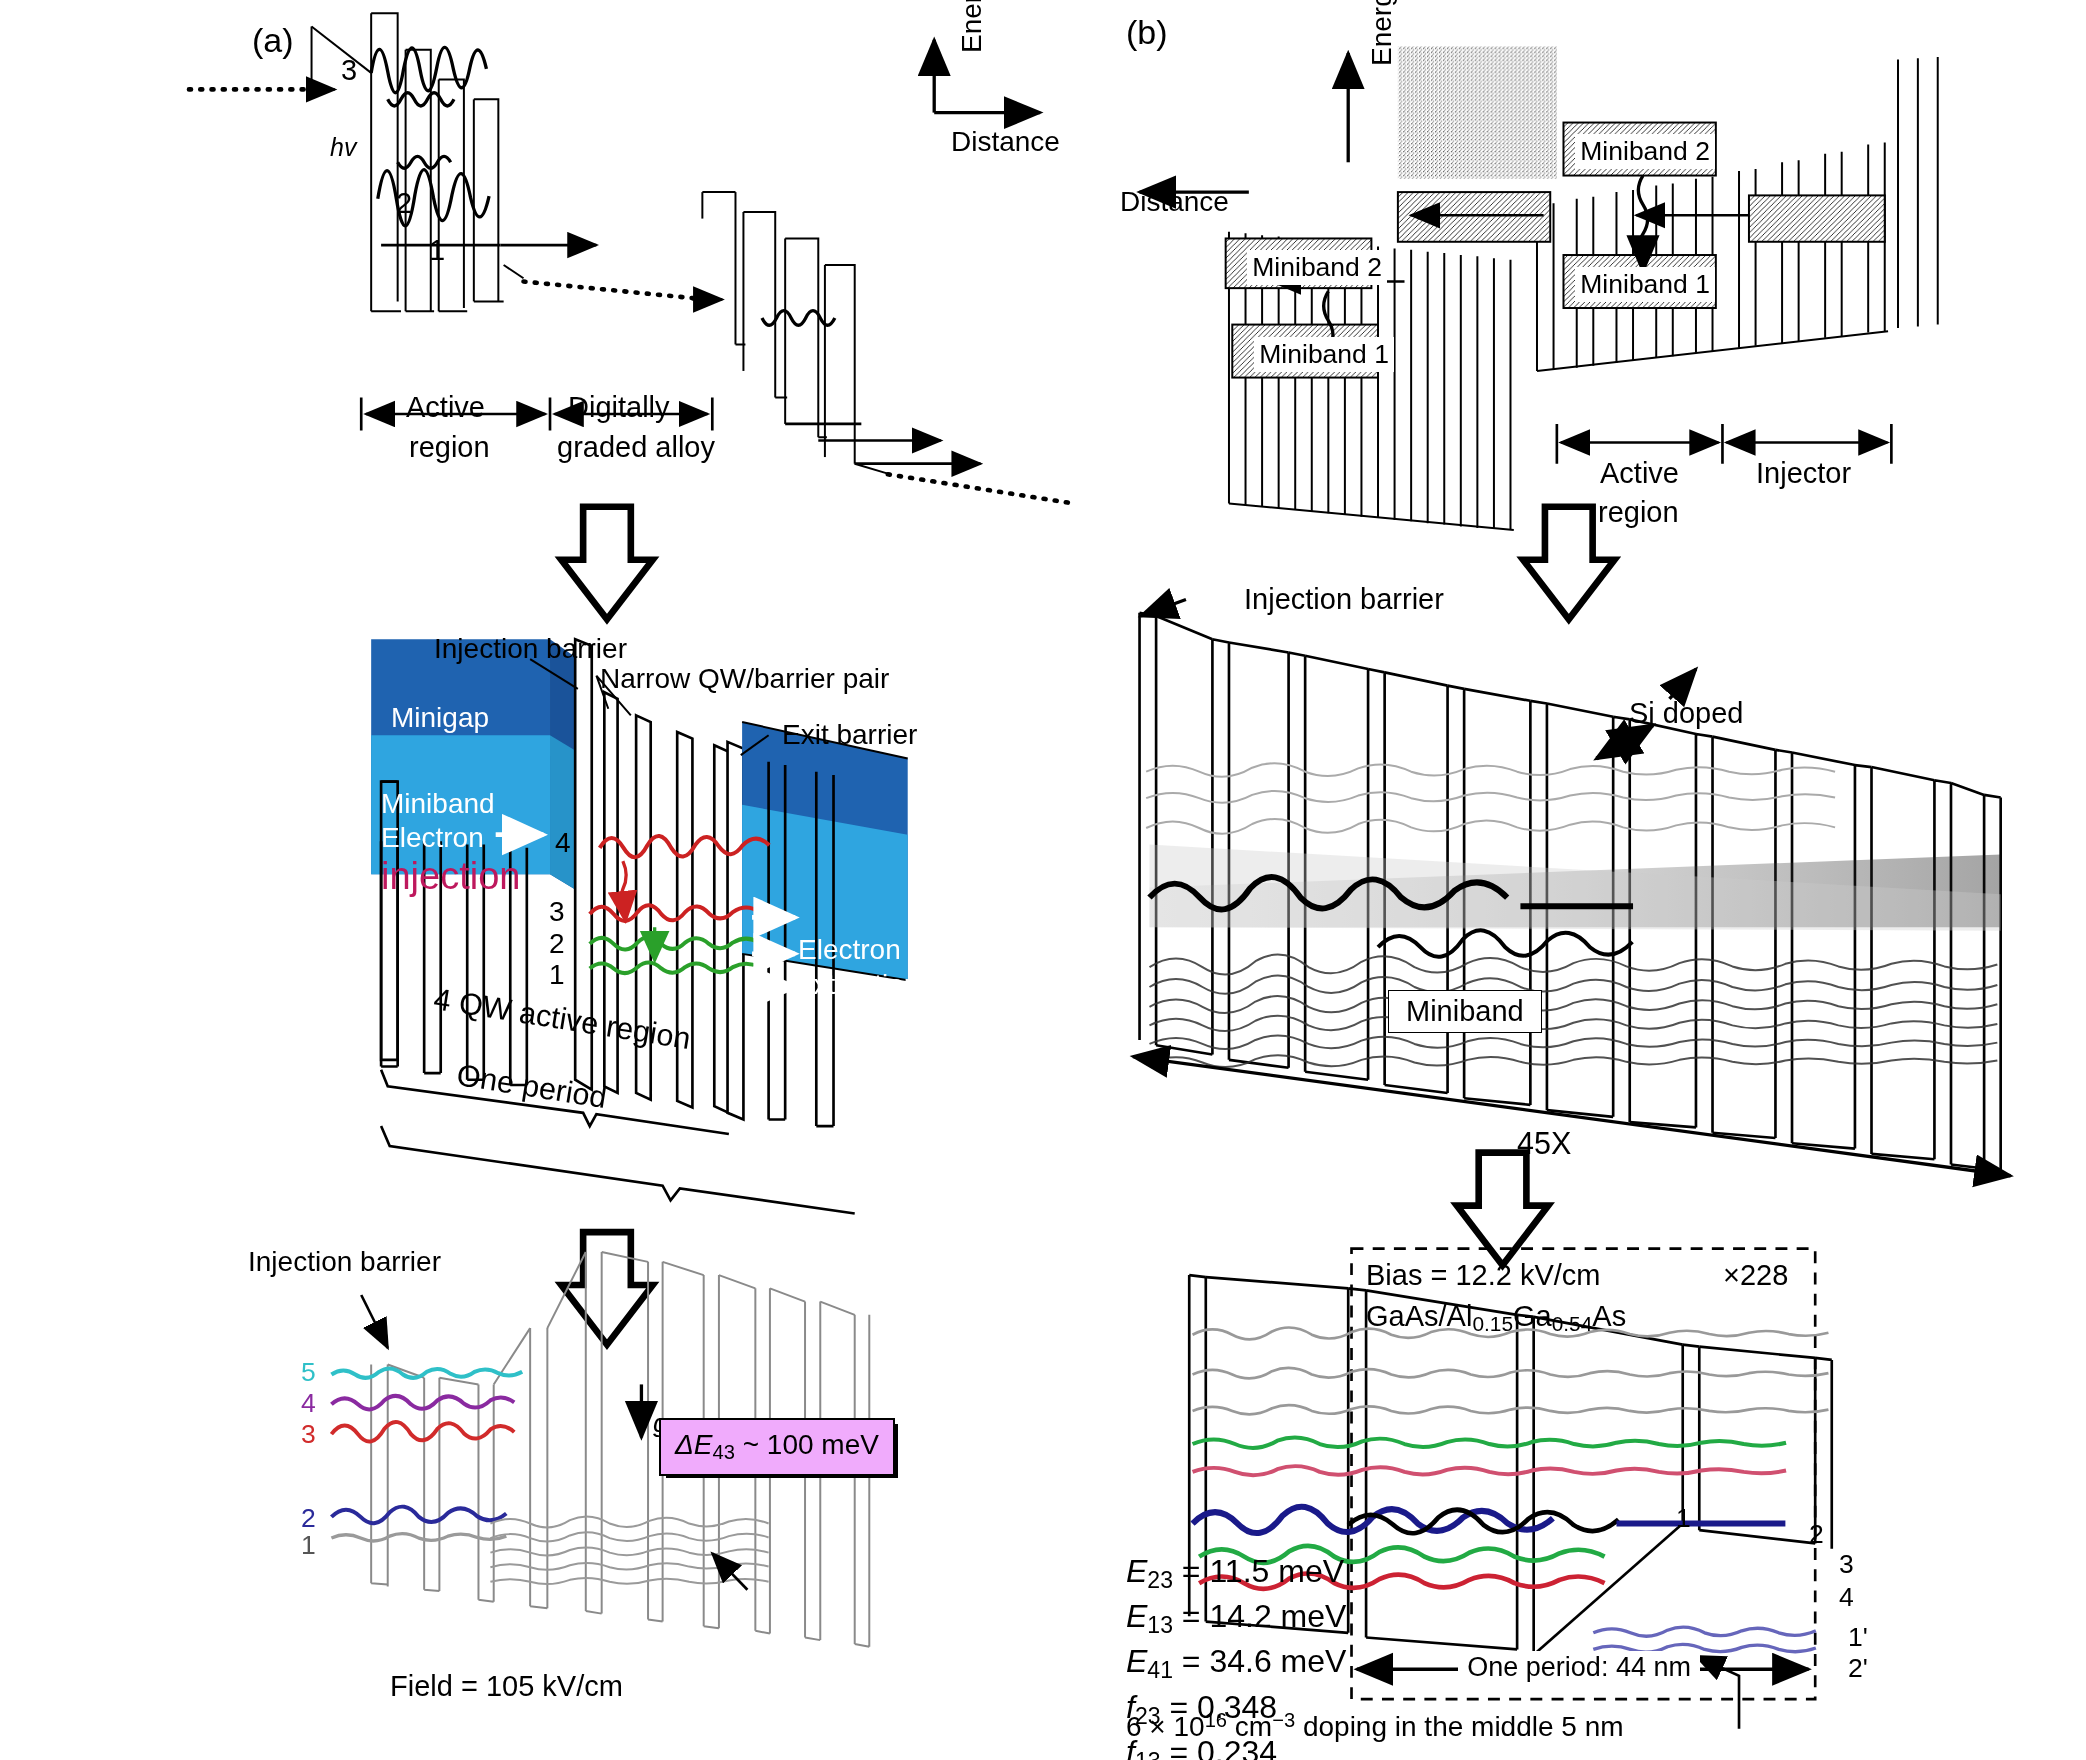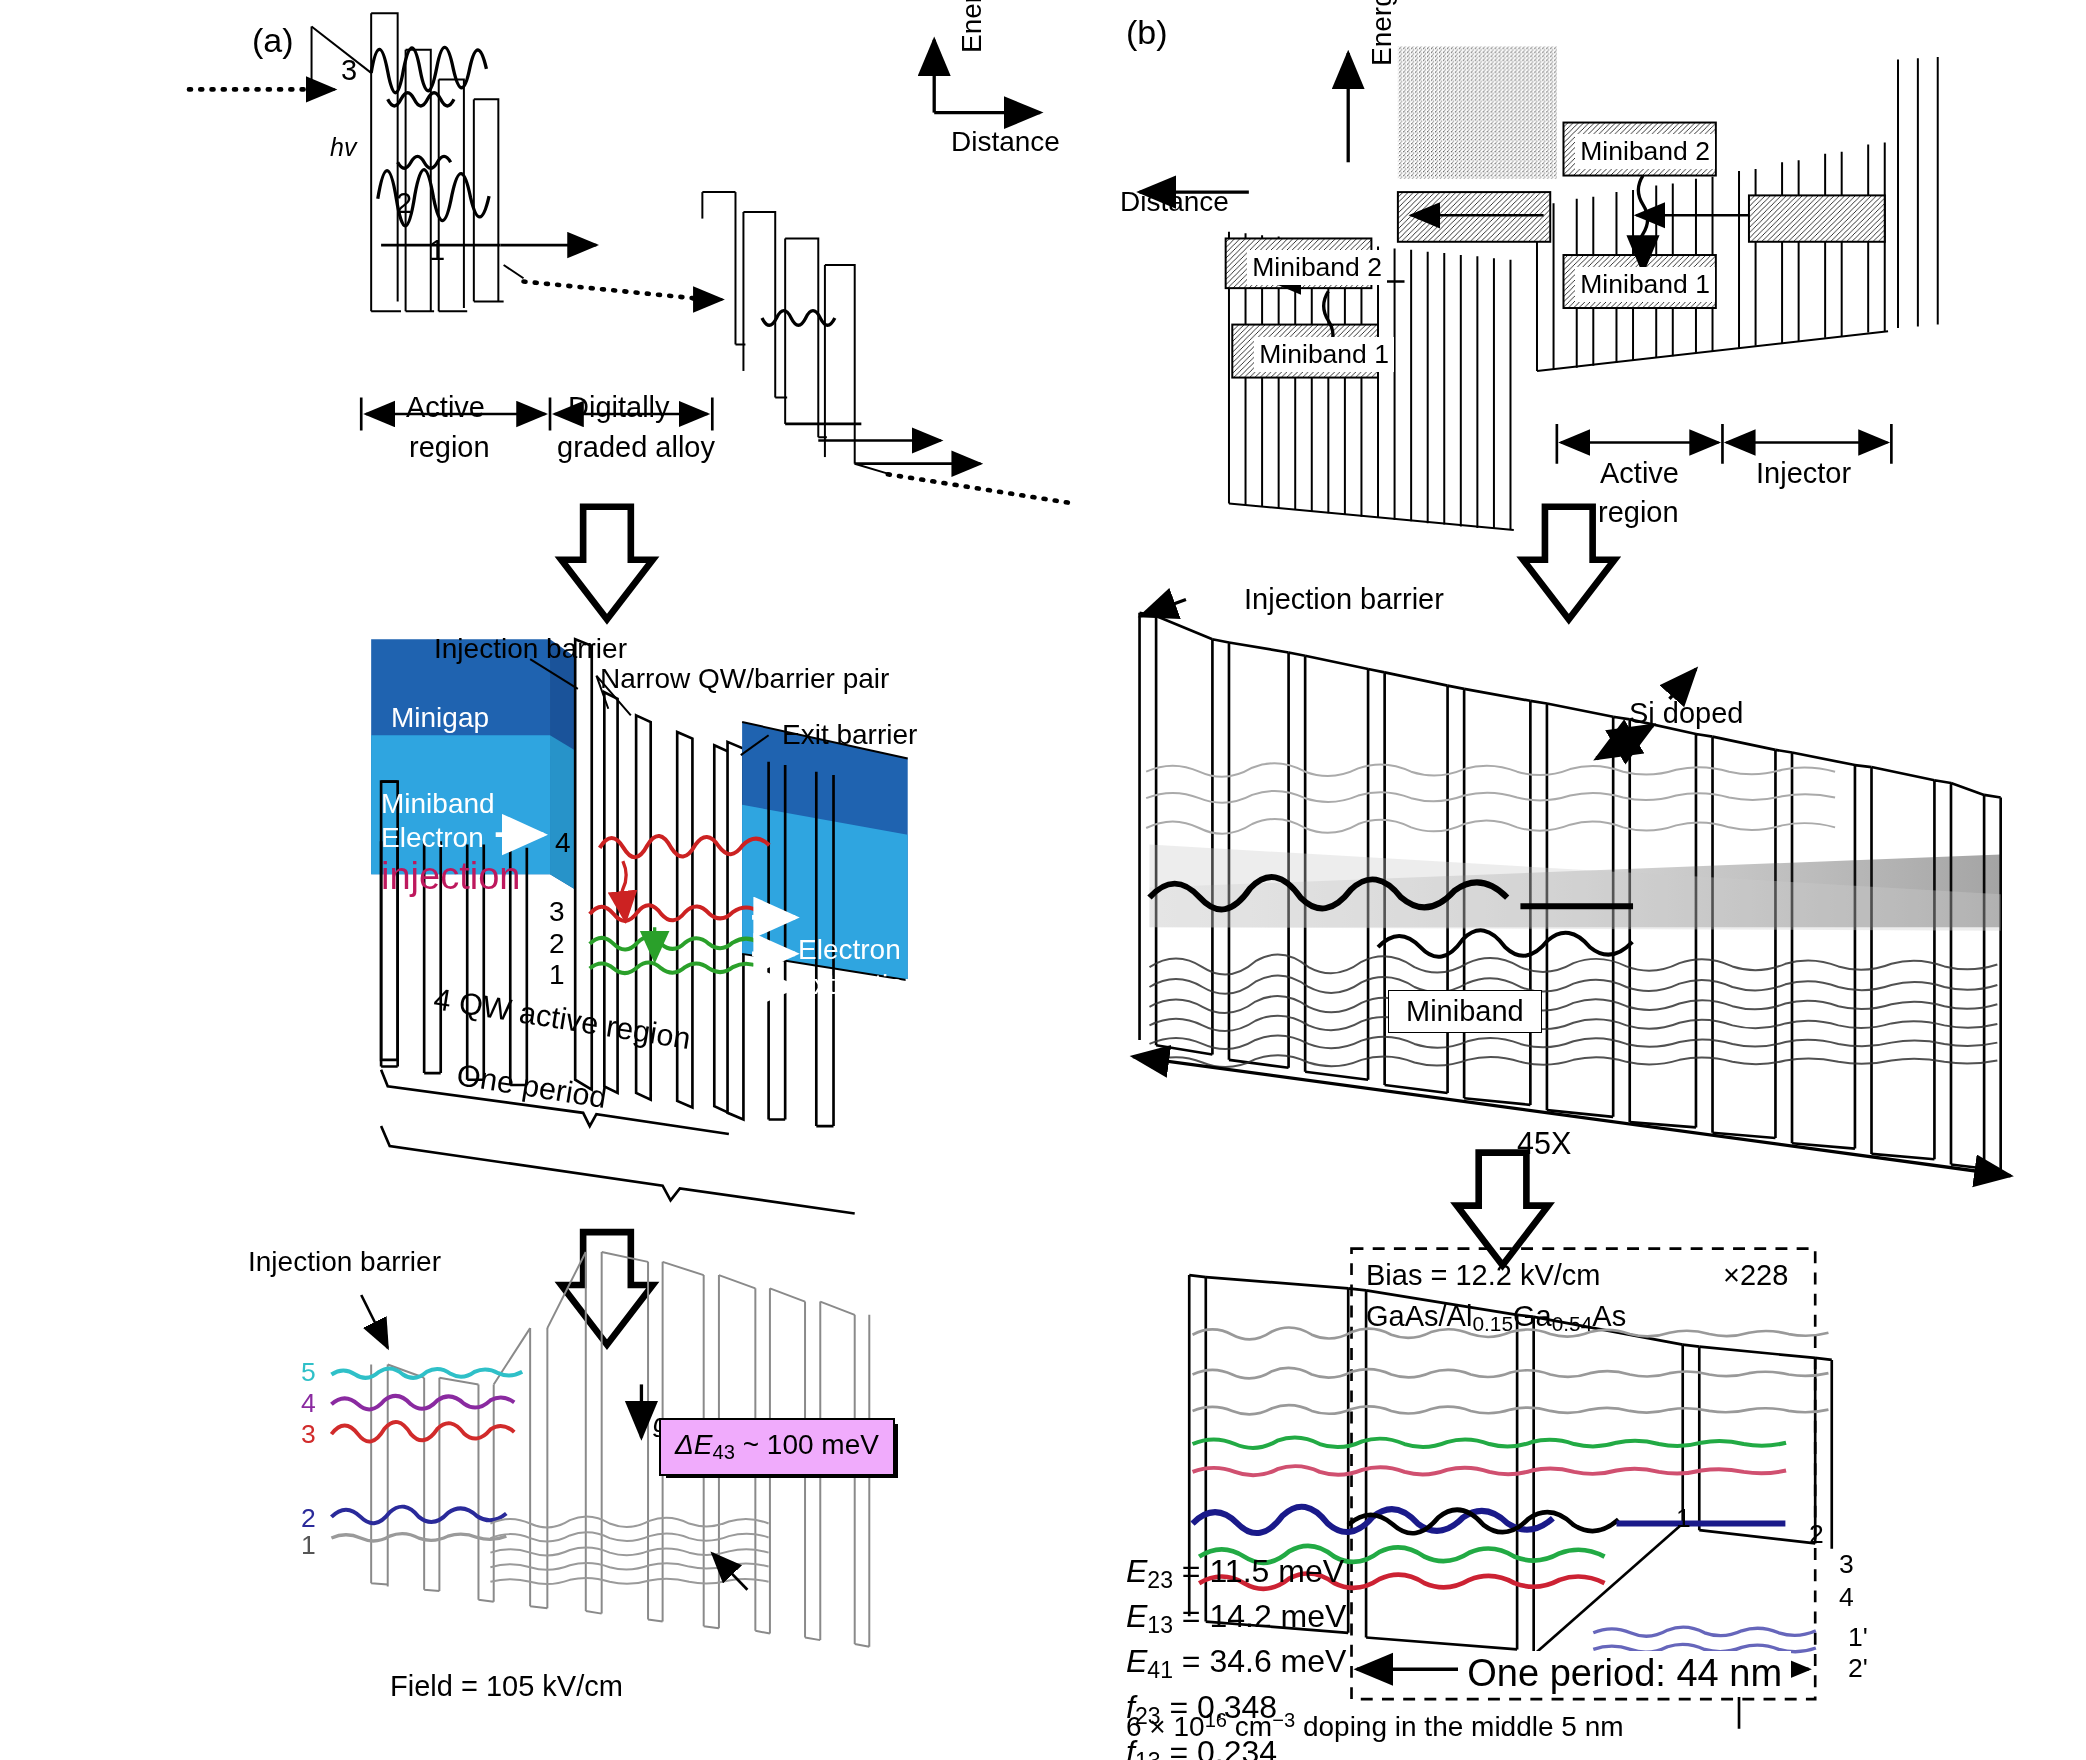--- a/index.html
+++ b/index.html
@@ -499,18 +499,18 @@
 <div class="lbl" style="left:1848px;top:1653px;font-size:26.5px;">2'</div>
 
 <div style="position:absolute;left:1126px;top:1550px;font-size:32px;line-height:1.32;">
   <div><span class="ital">E</span><span class="sub">23</span> = 11.5 meV</div>
   <div><span class="ital">E</span><span class="sub">13</span> = 14.2 meV</div>
   <div><span class="ital">E</span><span class="sub">41</span> = 34.6 meV</div>
   <div><span class="ital">f</span><span class="sub">23</span> = 0.348</div>
   <div><span class="ital">f</span><span class="sub">13</span> = 0.234</div>
 </div>
 
-<div class="lbl white-box" style="left:1458px;top:1651px;font-size:38px;background:#fff;padding:1.3px 9.3px;">One period: 44 nm</div>
+<div class="lbl white-box" style="left:1458px;top:1651px;font-size:27px;background:#fff;padding:1.3px 9.3px;">One period: 44 nm</div>
 
 <div style="position:absolute;left:1126px;top:1709px;font-size:28px;"><span>6 × 10</span><span class="sup">16</span><span> cm</span><span class="sup">−3</span><span> doping in the middle 5 nm</span></div>
 
 </div>
 
 
 </body></html>

